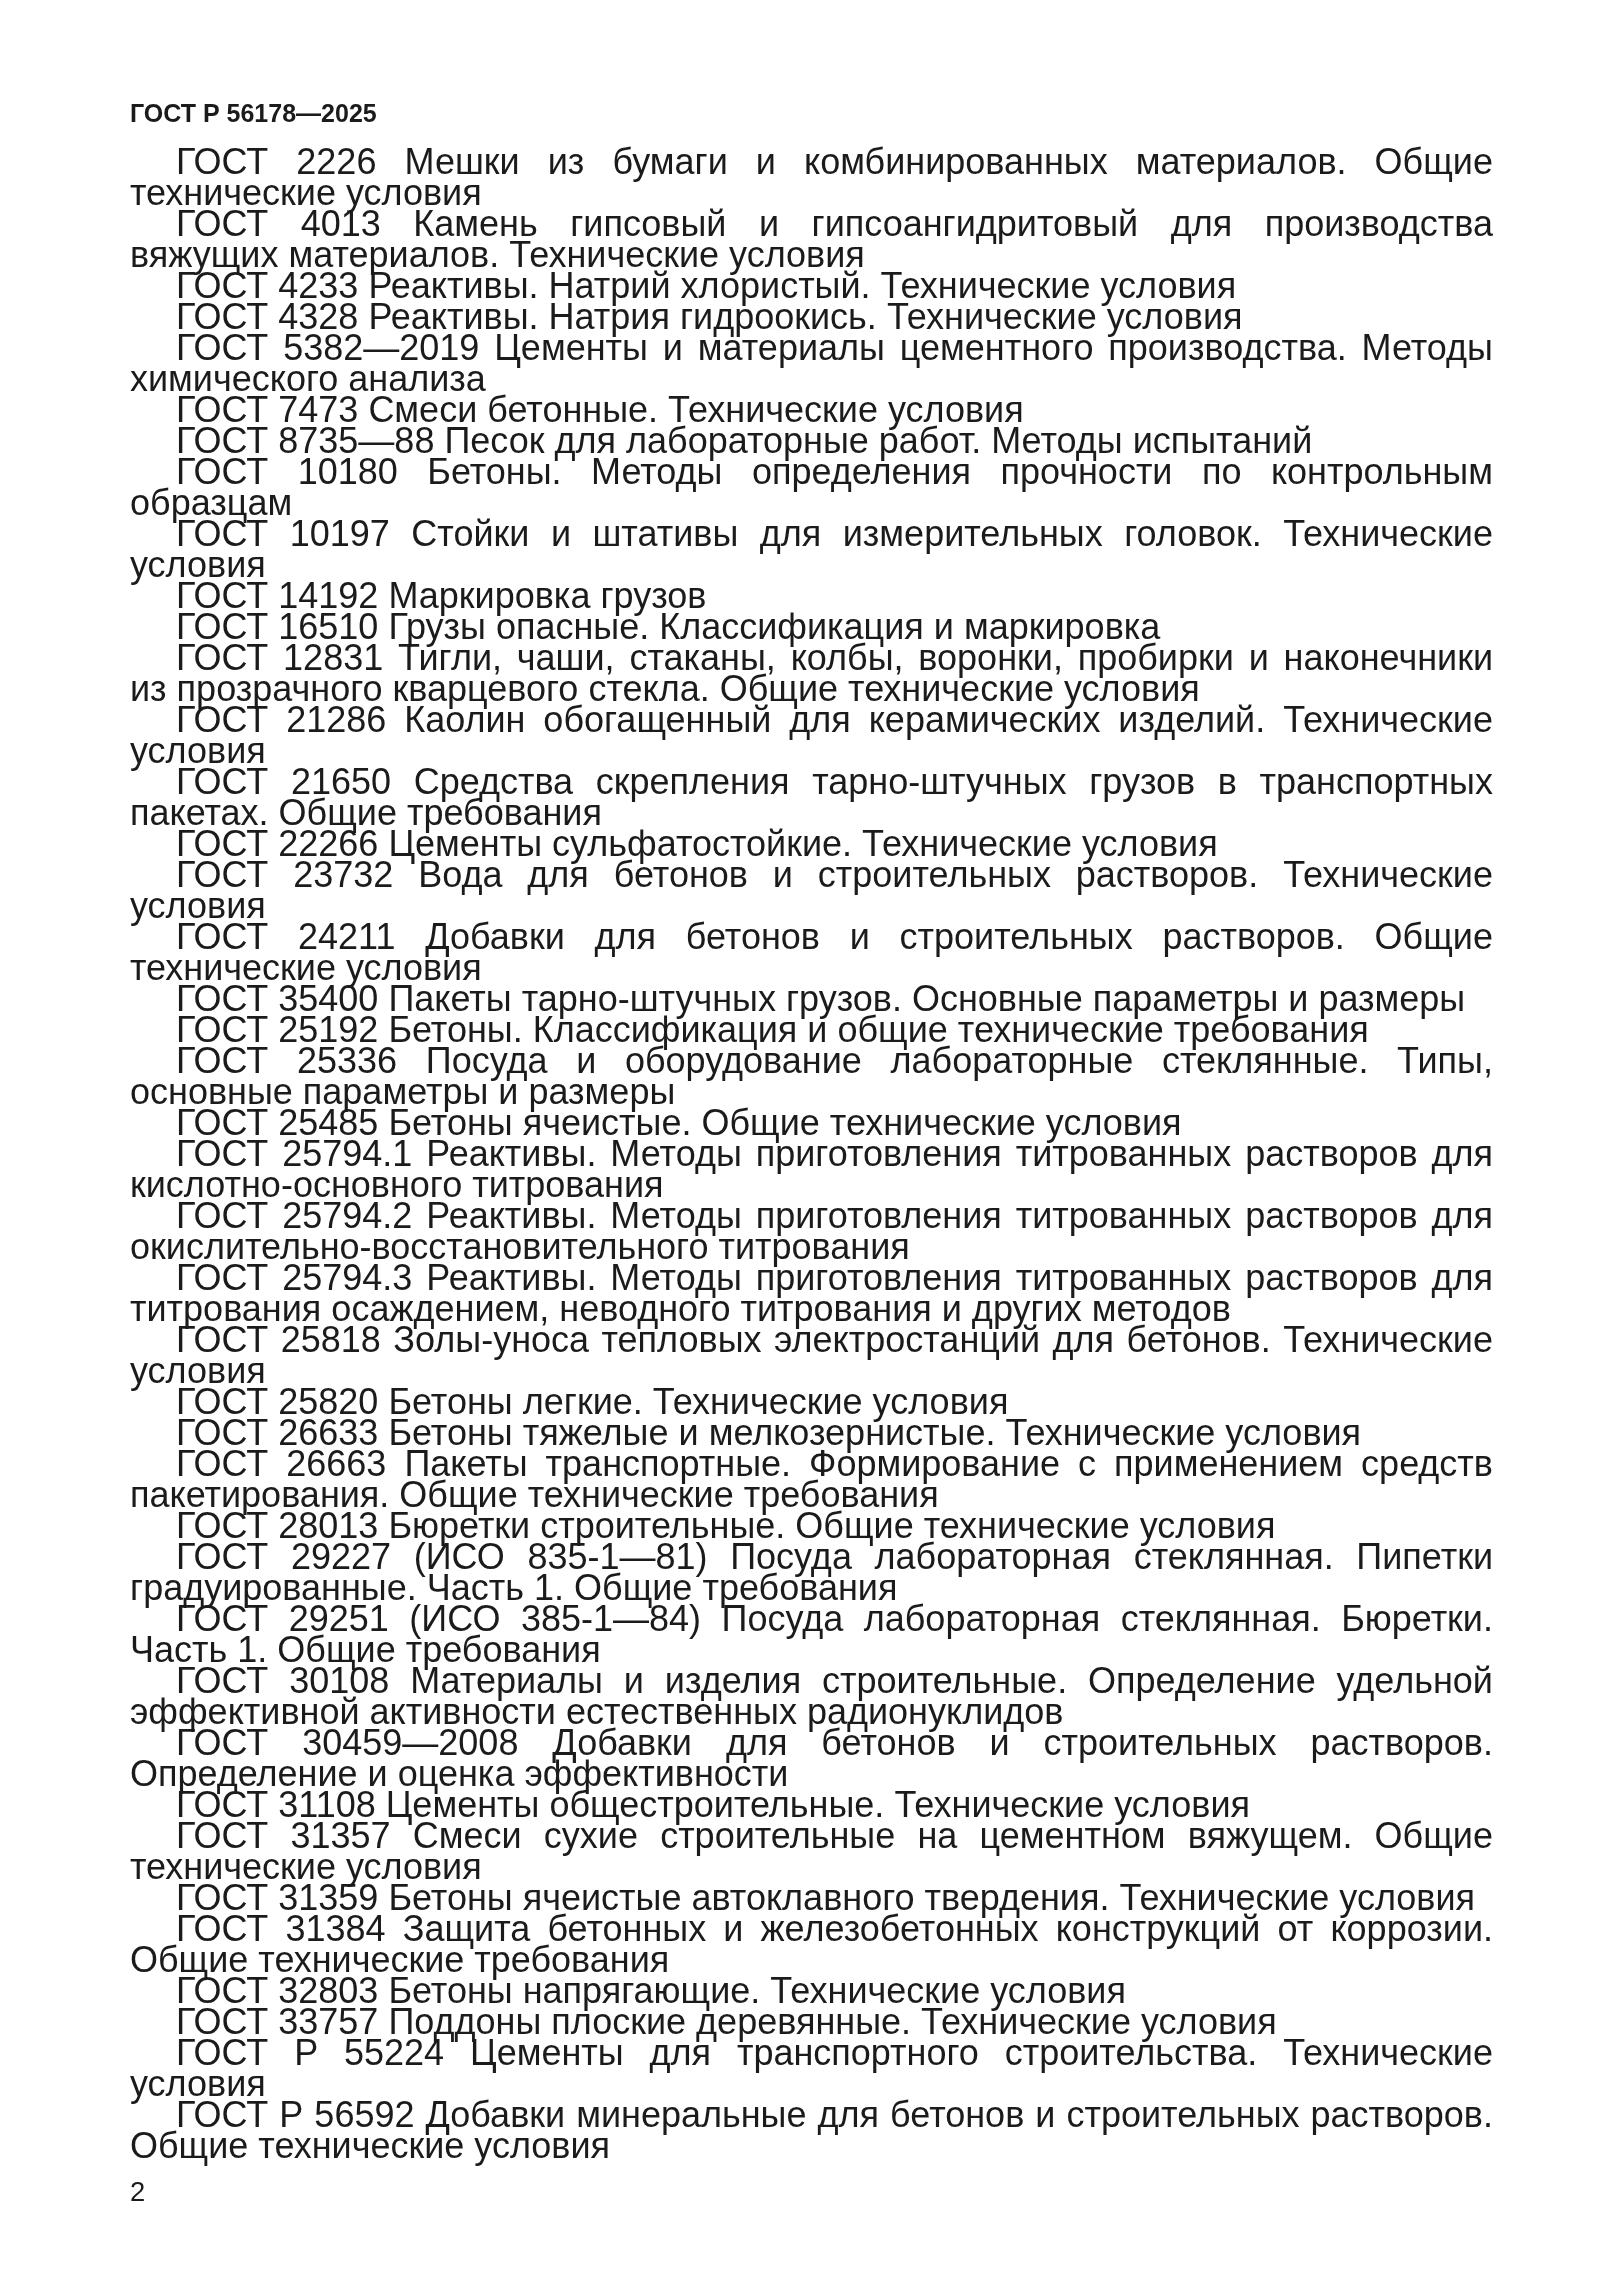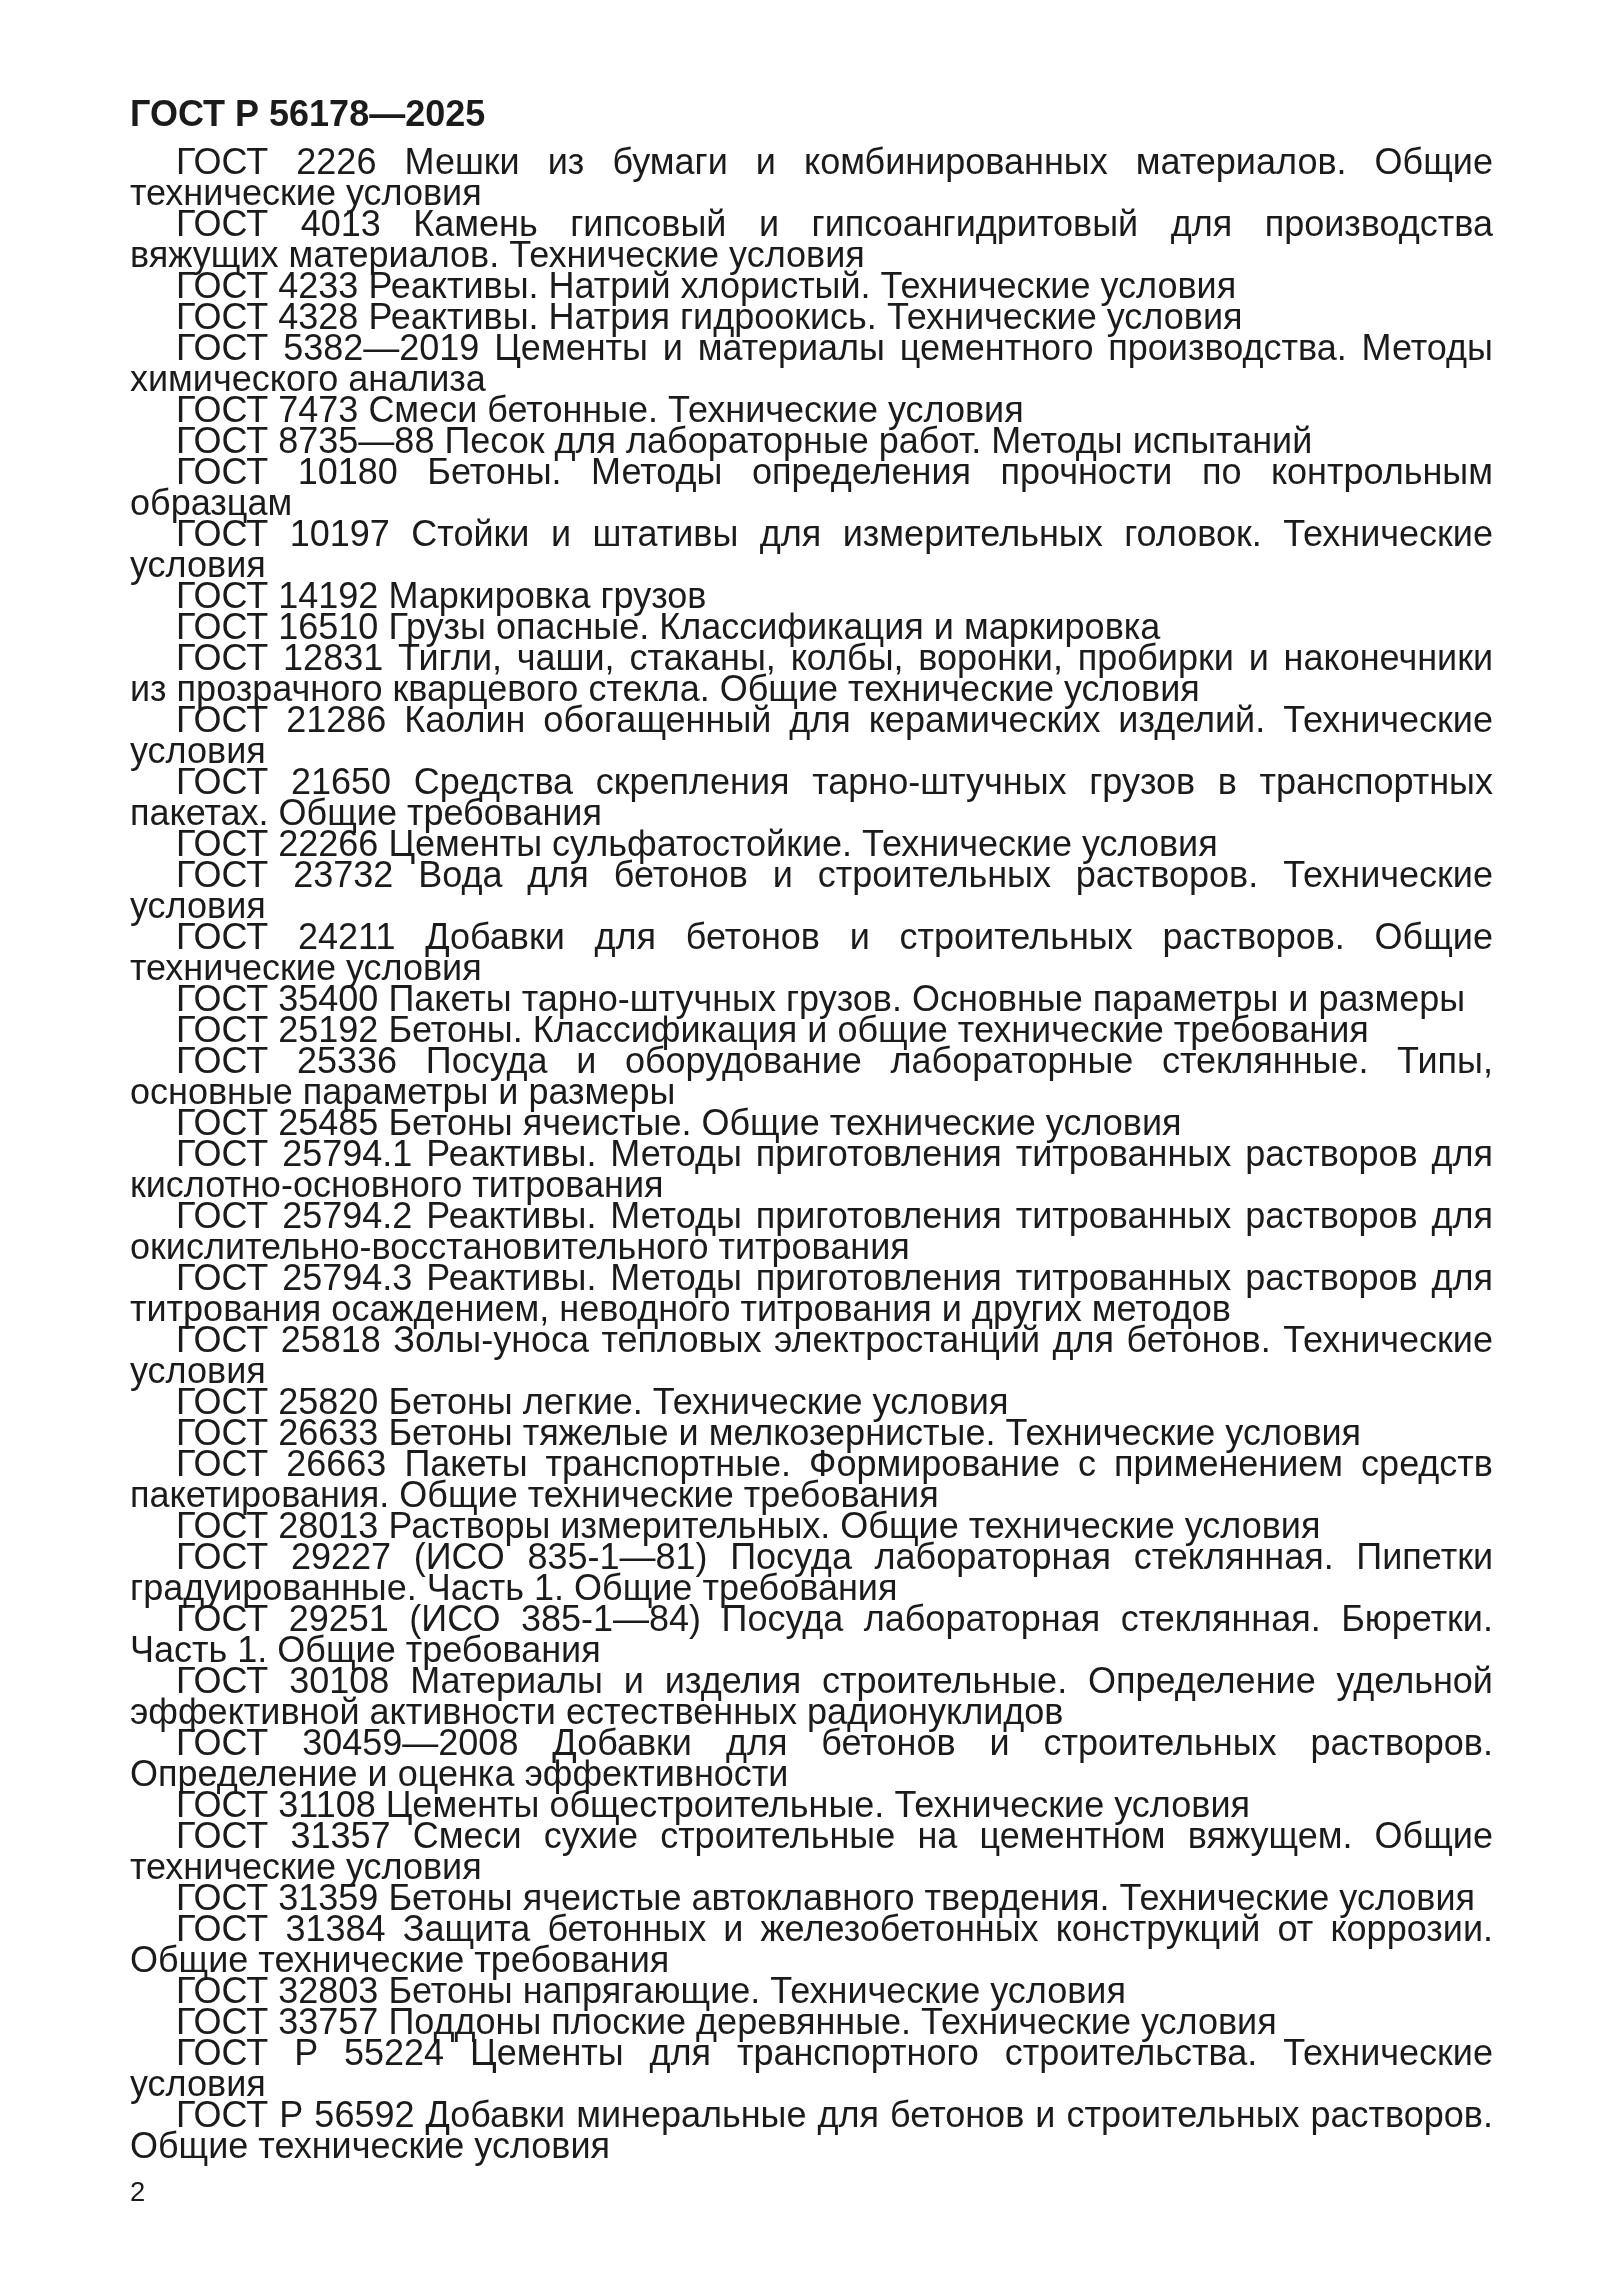--- a/index.html
+++ b/index.html
@@ -13,21 +13,21 @@
     width: 1621px;
     height: 2293px;
     background: #ffffff;
     color: #1b1b1b;
     font-family: "Liberation Sans", "DejaVu Sans", sans-serif;
     overflow: hidden;
     box-sizing: border-box;
     padding: 98px 128px 0 130px;
   }
   .doc-header {
-    font-size: 36px;
+    font-size: 25px;
     line-height: 31px;
     font-weight: 700;
     margin: 0 0 16.7px 0;
   }
   .refs {
     margin: 0;
     padding: 0;
   }
   .ref {
     margin: 0;
@@ -75,21 +75,21 @@
       <p class="ref"><span class="ref-code">ГОСТ 25192</span> <span class="ref-title">Бетоны. Классификация и общие технические требования</span></p>
       <p class="ref"><span class="ref-code">ГОСТ 25336</span> <span class="ref-title">Посуда и оборудование лабораторные стеклянные. Типы, основные параметры и размеры</span></p>
       <p class="ref"><span class="ref-code">ГОСТ 25485</span> <span class="ref-title">Бетоны ячеистые. Общие технические условия</span></p>
       <p class="ref"><span class="ref-code">ГОСТ 25794.1</span> <span class="ref-title">Реактивы. Методы приготовления титрованных растворов для кислотно-основного титрования</span></p>
       <p class="ref"><span class="ref-code">ГОСТ 25794.2</span> <span class="ref-title">Реактивы. Методы приготовления титрованных растворов для окислительно-восстановительного титрования</span></p>
       <p class="ref"><span class="ref-code">ГОСТ 25794.3</span> <span class="ref-title">Реактивы. Методы приготовления титрованных растворов для титрования осаждением, неводного титрования и других методов</span></p>
       <p class="ref"><span class="ref-code">ГОСТ 25818</span> <span class="ref-title">Золы-уноса тепловых электростанций для бетонов. Технические условия</span></p>
       <p class="ref"><span class="ref-code">ГОСТ 25820</span> <span class="ref-title">Бетоны легкие. Технические условия</span></p>
       <p class="ref"><span class="ref-code">ГОСТ 26633</span> <span class="ref-title">Бетоны тяжелые и мелкозернистые. Технические условия</span></p>
       <p class="ref"><span class="ref-code">ГОСТ 26663</span> <span class="ref-title">Пакеты транспортные. Формирование с применением средств пакетирования. Общие технические требования</span></p>
-      <p class="ref"><span class="ref-code">ГОСТ 28013</span> <span class="ref-title">Растворы измерительных. Общие технические условия</span></p>
+      <p class="ref"><span class="ref-code">ГОСТ 28013</span> <span class="ref-title">Бюретки строительные. Общие технические условия</span></p>
       <p class="ref"><span class="ref-code">ГОСТ 29227 (ИСО 835-1—81)</span> <span class="ref-title">Посуда лабораторная стеклянная. Пипетки градуированные. Часть 1. Общие требования</span></p>
       <p class="ref"><span class="ref-code">ГОСТ 29251 (ИСО 385-1—84)</span> <span class="ref-title">Посуда лабораторная стеклянная. Бюретки. Часть 1. Общие требования</span></p>
       <p class="ref"><span class="ref-code">ГОСТ 30108</span> <span class="ref-title">Материалы и изделия строительные. Определение удельной эффективной активности естественных радионуклидов</span></p>
       <p class="ref"><span class="ref-code">ГОСТ 30459—2008</span> <span class="ref-title">Добавки для бетонов и строительных растворов. Определение и оценка эффективности</span></p>
       <p class="ref"><span class="ref-code">ГОСТ 31108</span> <span class="ref-title">Цементы общестроительные. Технические условия</span></p>
       <p class="ref"><span class="ref-code">ГОСТ 31357</span> <span class="ref-title">Смеси сухие строительные на цементном вяжущем. Общие технические условия</span></p>
       <p class="ref"><span class="ref-code">ГОСТ 31359</span> <span class="ref-title">Бетоны ячеистые автоклавного твердения. Технические условия</span></p>
       <p class="ref"><span class="ref-code">ГОСТ 31384</span> <span class="ref-title">Защита бетонных и железобетонных конструкций от коррозии. Общие технические требования</span></p>
       <p class="ref"><span class="ref-code">ГОСТ 32803</span> <span class="ref-title">Бетоны напрягающие. Технические условия</span></p>
       <p class="ref"><span class="ref-code">ГОСТ 33757</span> <span class="ref-title">Поддоны плоские деревянные. Технические условия</span></p>

